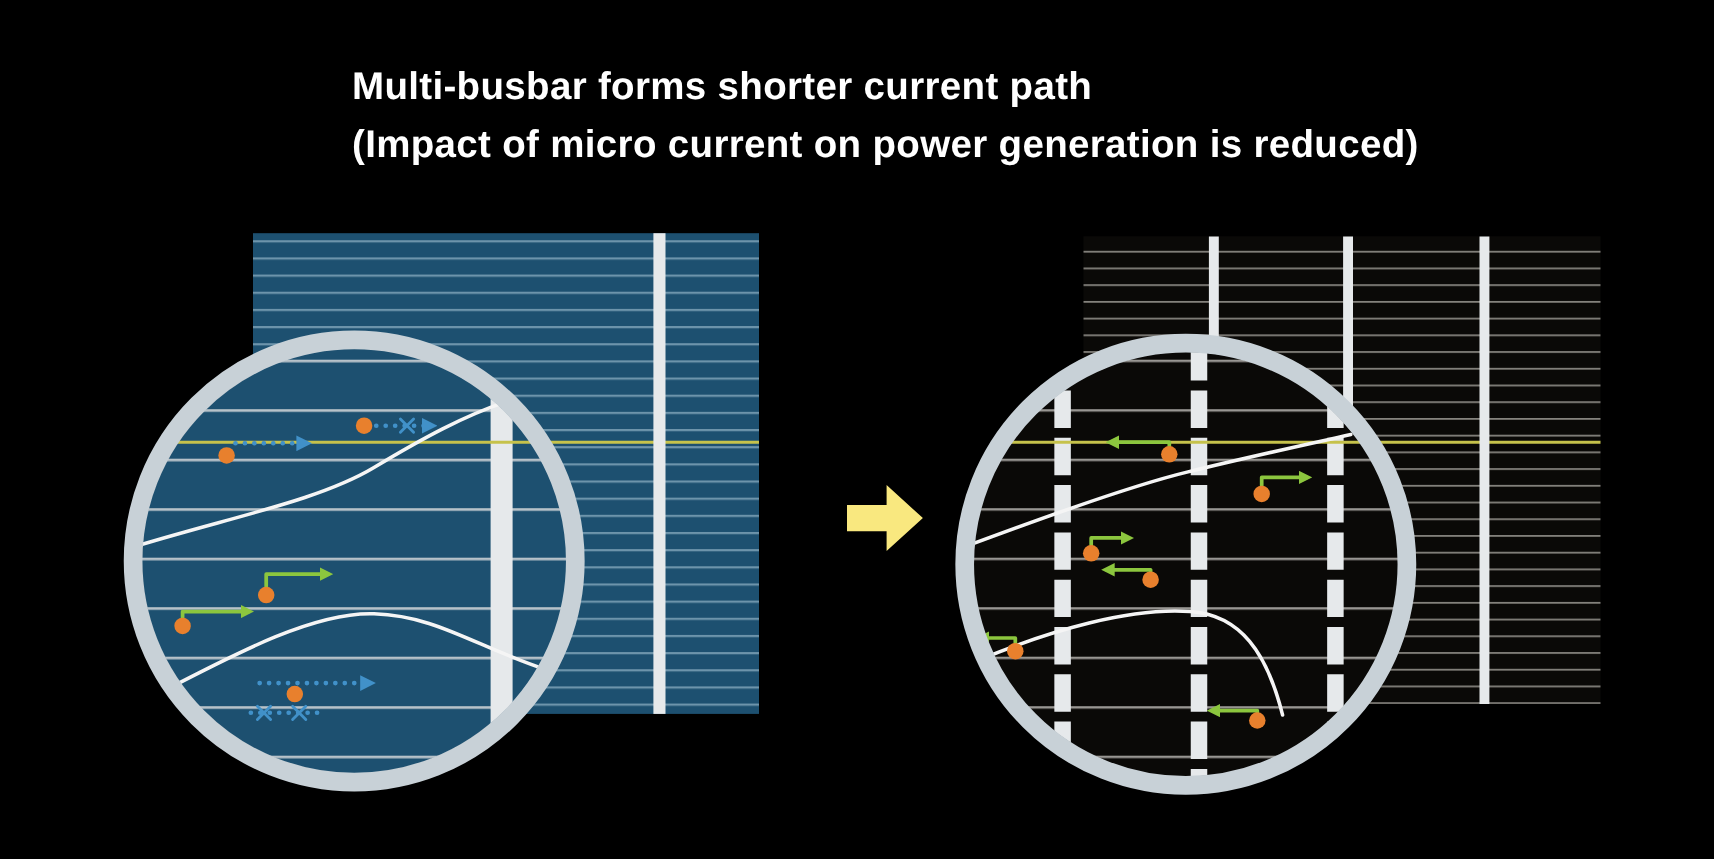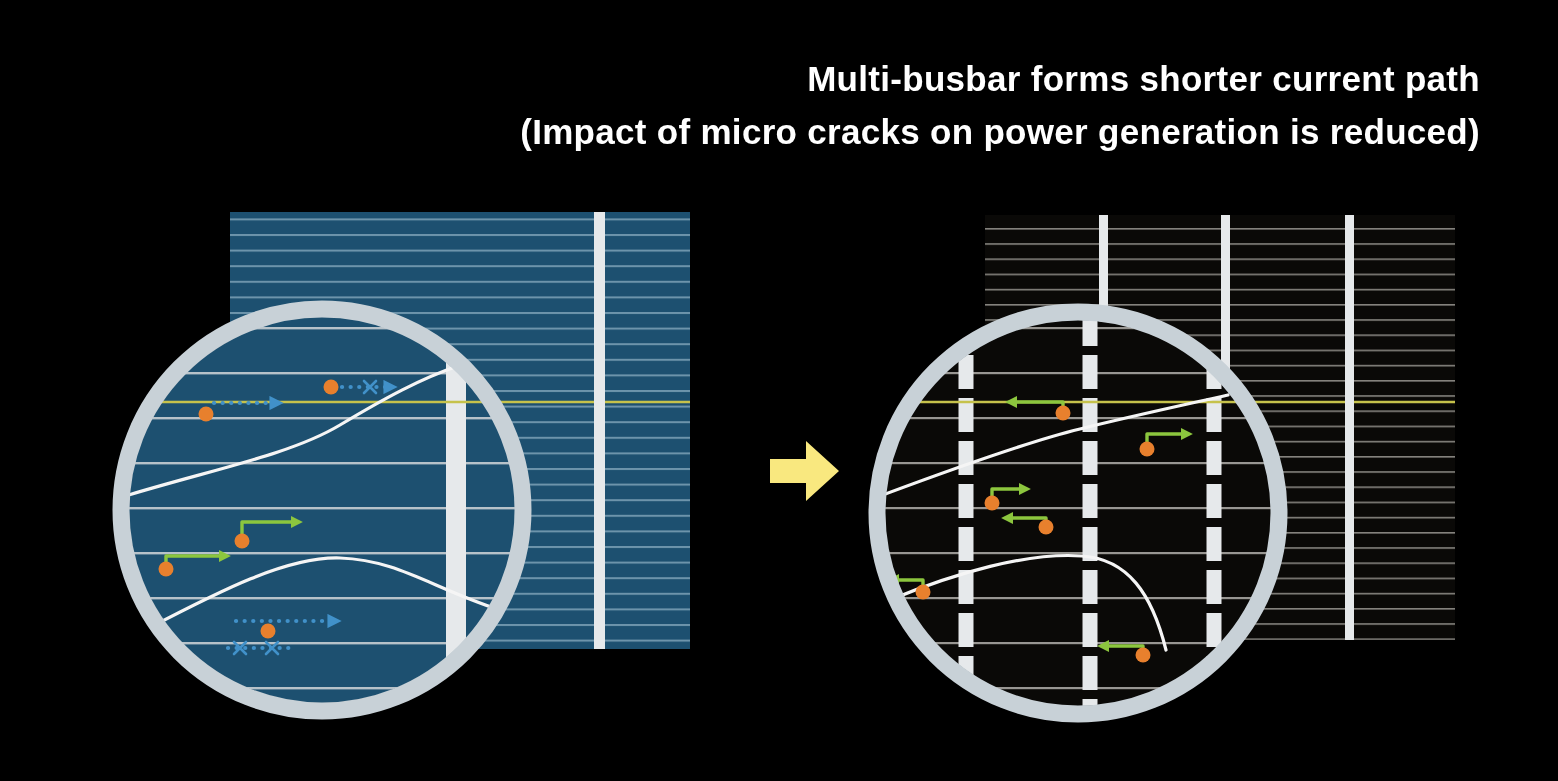--- a/index.html
+++ b/index.html
@@ -4,21 +4,21 @@
 <style>
   html,body{margin:0;padding:0;}
   body{
     width:1558px;height:781px;position:relative;overflow:hidden;
     background:var(--background,#000);
     font-family:"Liberation Sans","DejaVu Sans",sans-serif;
     -webkit-user-select:none;user-select:none;
   }
   .title{
     position:absolute;left:320px;top:52px;width:1160px;
-    text-align:right;color:var(--title-text,#fff);
+    text-align:left;color:var(--title-text,#fff);
     font-size:35px;font-weight:700;line-height:53px;letter-spacing:.3px;
   }
   svg.canvas{position:absolute;left:0;top:0;}
 
   
   .pbg-left{fill:var(--cell-left,#1d5070);}
   .pline-left{fill:var(--finger-left,#6d94ab);}
   .pline-leftzoom{fill:var(--finger-left-zoom,#b7c2c9);}
   .pbg-right{fill:var(--cell-right,#0a0907);}
   .pline-right{fill:var(--finger-right,#85837e);}
@@ -34,21 +34,21 @@
   .dot{fill:var(--charge-dot,#e8802d);}
   .arrowpoly{fill:var(--transition-arrow,#f9e87f);}
   .mfill-blue{fill:var(--long-path,#4191c9);}
   .mfill-green{fill:var(--short-path,#8cc63e);}
 </style>
 </head>
 <body>
 
 <div class="title">
   <div>Multi-busbar forms shorter current path</div>
-  <div>(Impact of micro cracks on power generation is reduced)</div>
+  <div>(Impact of micro current on power generation is reduced)</div>
 </div>
 
 <svg class="canvas" width="1558" height="781" viewBox="0 0 1558 781">
   <defs>
     <pattern id="pFingersLeft" width="10" height="15.6" patternUnits="userSpaceOnUse">
       <rect width="10" height="15.6" class="pbg-left"></rect>
       <rect width="10" height="2" class="pline-left"></rect>
     </pattern>
     <pattern id="pFingersLeftZoom" width="10" height="45" y="12" patternUnits="userSpaceOnUse">
       <rect width="10" height="45" class="pbg-left"></rect>

